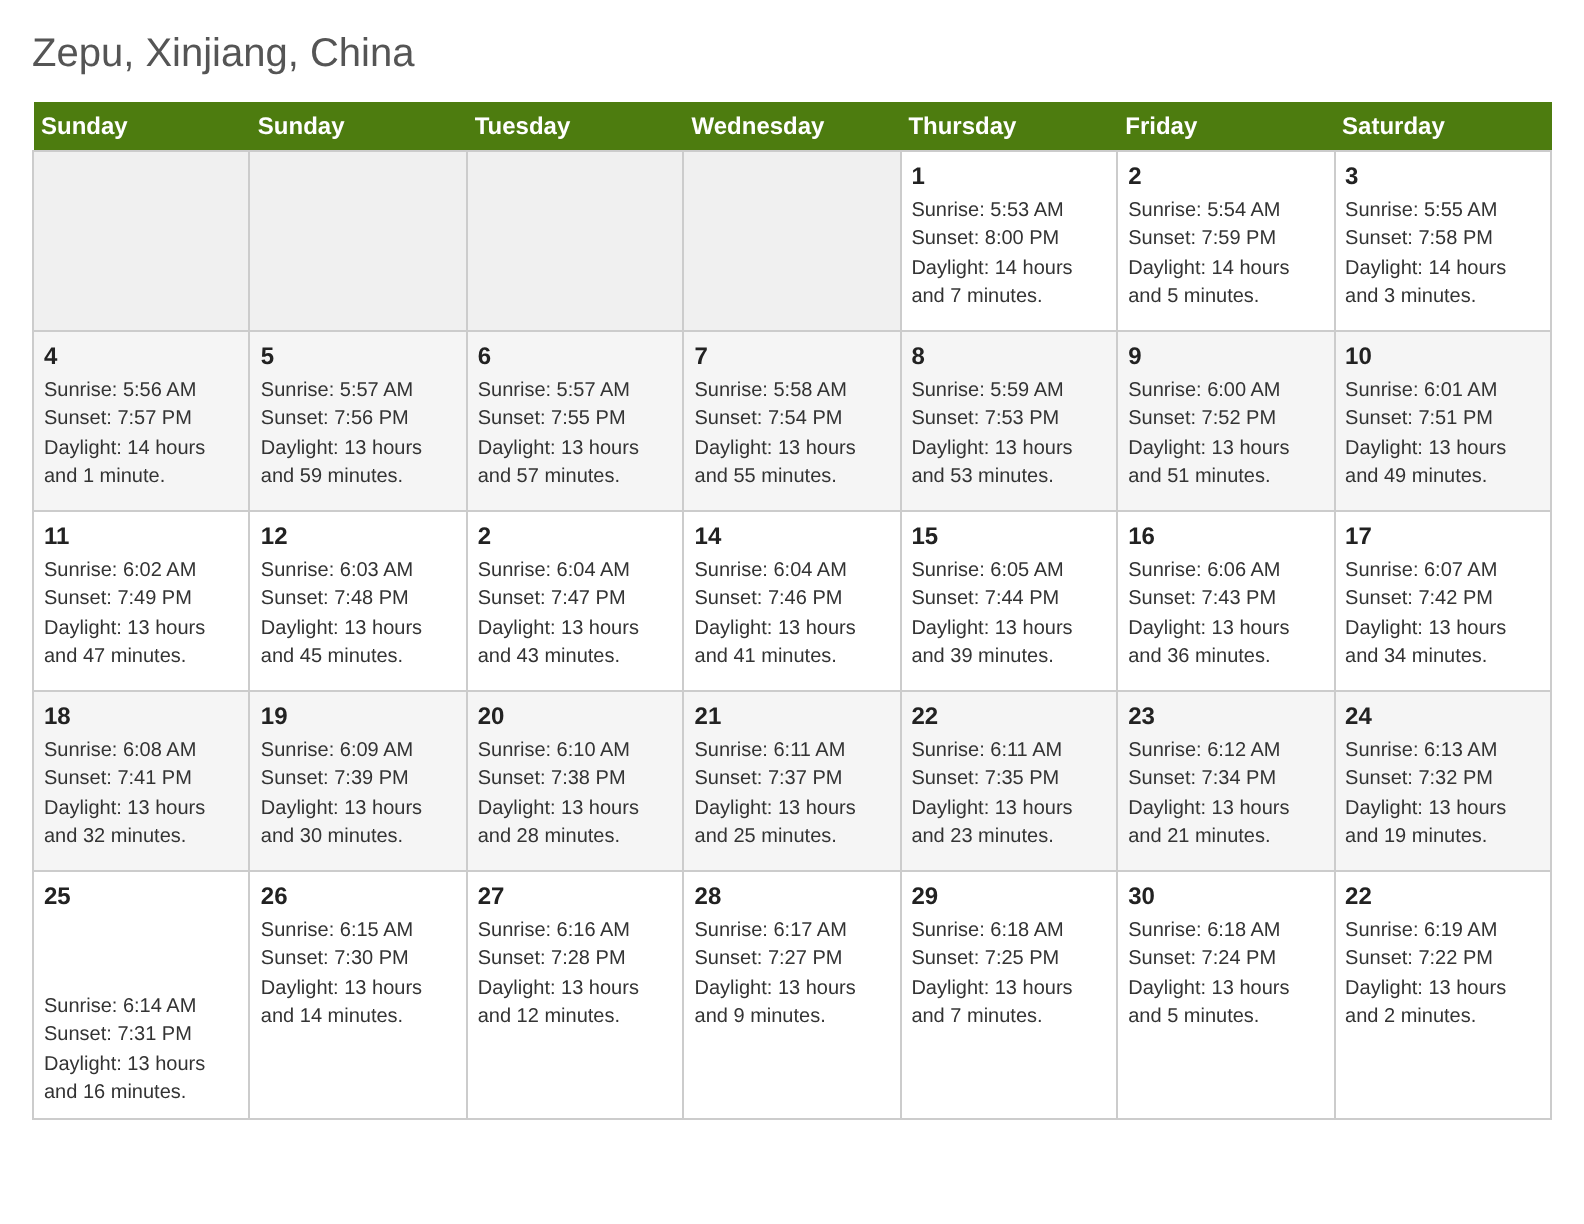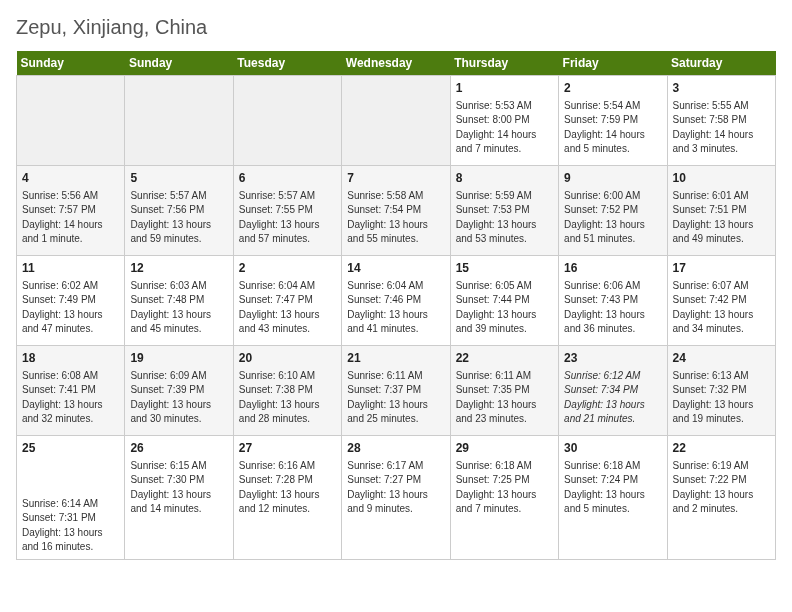--- a/index.html
+++ b/index.html
@@ -266,21 +266,21 @@
         </td>
         <td>
           <span class="day-num">22</span>
           <div class="day-info" style="white-space: pre-line;">Sunrise: 6:11 AM
 Sunset: 7:35 PM
 Daylight: 13 hours
 and 23 minutes.</div>
         </td>
         <td>
           <span class="day-num">23</span>
-          <div class="day-info" style="white-space: pre-line; font-style: italic;">Sunrise: 6:12 AM
+          <div class="day-info" style="white-space: pre-line;">Sunrise: 6:12 AM
 Sunset: 7:34 PM
 Daylight: 13 hours
 and 21 minutes.</div>
         </td>
         <td>
           <span class="day-num">24</span>
           <div class="day-info" style="white-space: pre-line;">Sunrise: 6:13 AM
 Sunset: 7:32 PM
 Daylight: 13 hours
 and 19 minutes.</div>

